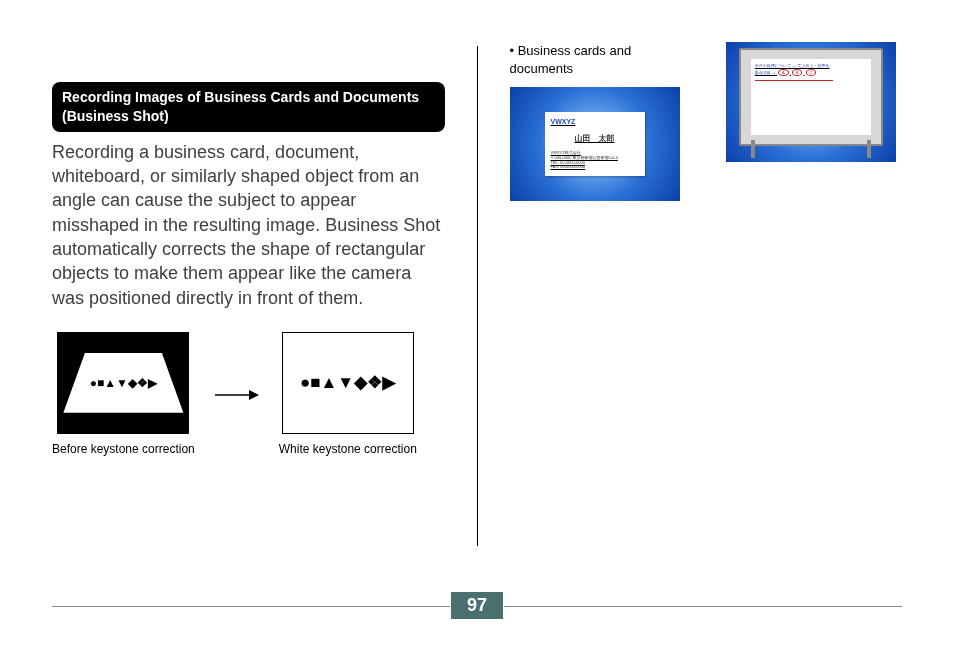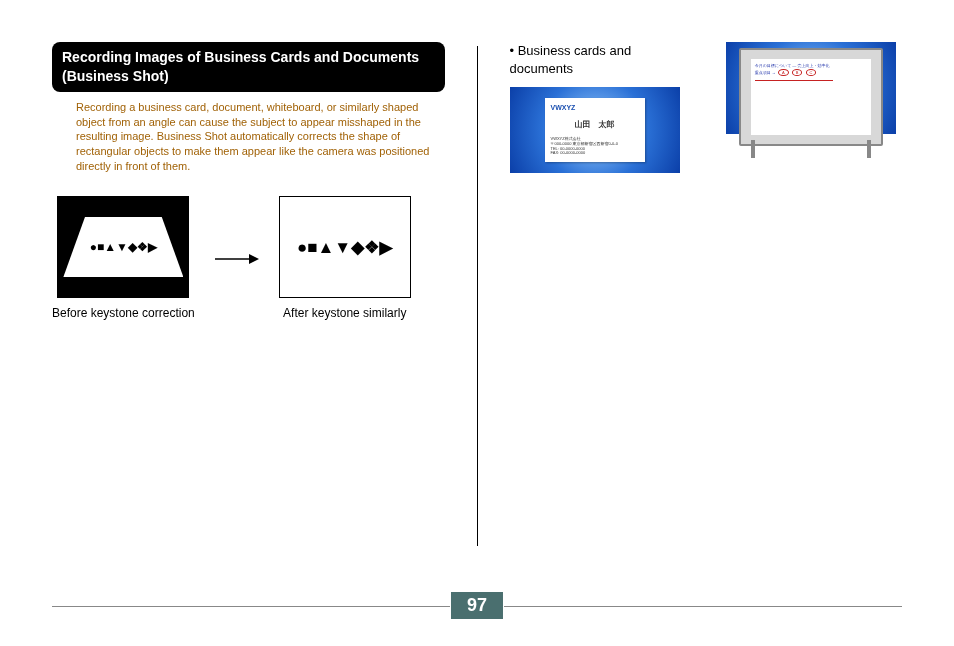--- a/index.html
+++ b/index.html
@@ -41,26 +41,26 @@
   }
   .section-title-box {
     background: #000;
     color: #fff;
     font-weight: bold;
     font-size: 14px;
     padding: 6px 10px 6px 10px;
     border-radius: 8px;
     line-height: 1.35;
     margin-bottom: 8px;
+    margin-top: 40px;
   }
   .body-text {
-    font-size: 11px;
+    font-size: 18px;
     line-height: 1.35;
-    color: #a16207;
-    margin-left: 24px;
+    color: #404040;
   }
   .keystone-row {
     display: flex;
     align-items: center;
     justify-content: flex-start;
     gap: 18px;
     margin-top: 22px;
   }
   .keystone-fig {
     display: flex;
@@ -127,26 +127,27 @@
   .sample-col {
     flex: 1;
     font-size: 13px;
   }
   .sample-label {
     margin-bottom: 10px;
     line-height: 1.35;
   }
   .sample-img {
     width: 170px;
-    height: 86px;
+    height: 114px;
     background: radial-gradient(circle at 50% 50%, #9fd2ff 0%, #2a70d6 55%, #0b3fa8 100%);
     display:flex;
     align-items:center;
     justify-content:center;
     position:relative;
+    text-decoration:underline;
   }
   .bizcard {
     width: 100px;
     height: 64px;
     background:#fff;
     font-size:5px;
     color:#333;
     padding:6px;
     box-sizing:border-box;
     display:flex;
@@ -241,21 +242,21 @@
             <polygon points="34,2 44,7 34,12" fill="#000"></polygon>
           </svg>
         </div>
 
         <div class="keystone-fig">
           <div class="keystone-img">
             <div class="after-inner">
               <span>●■▲▼◆❖▶</span>
             </div>
           </div>
-          <div class="caption">After keystone similarly</div>
+          <div class="caption">White keystone correction</div>
         </div>
       </div>
     </div>
 
     <div class="divider"></div>
 
     <div class="col col-right">
 
       <div class="samples-row">
         <div class="sample-col">

